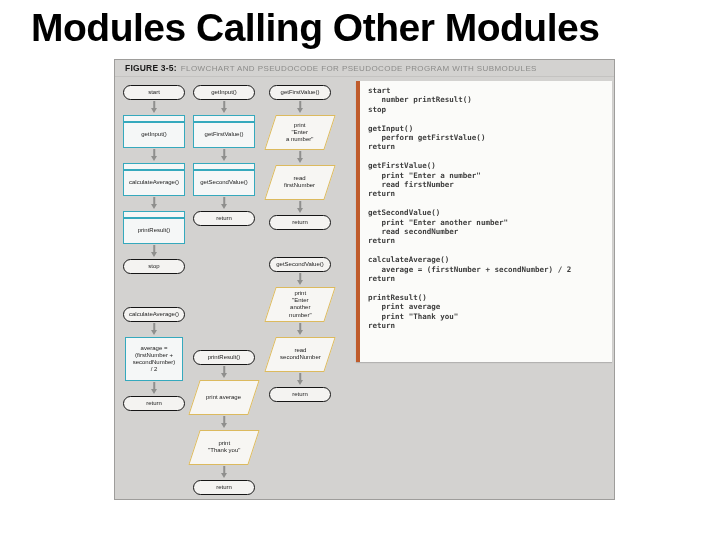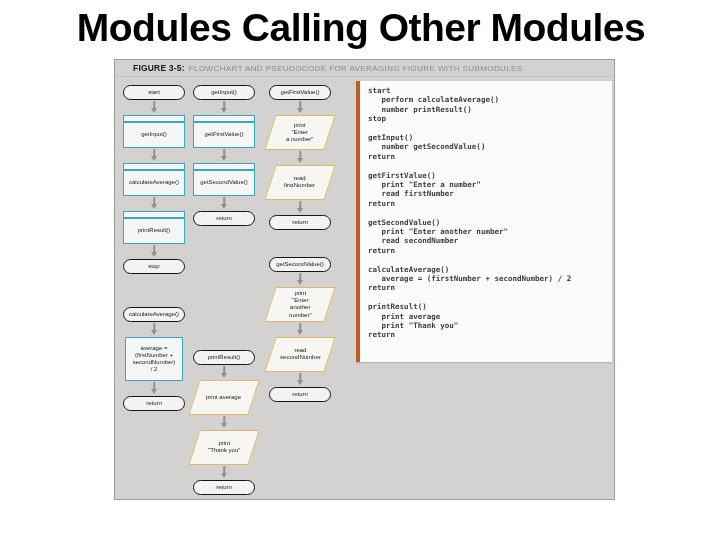--- a/index.html
+++ b/index.html
@@ -4,30 +4,29 @@
 <style>
   html,body { margin:0; padding:0; }
   body {
     width:720px; height:540px; position:relative; overflow:hidden;
     background:#ffffff; font-family:"Liberation Sans", sans-serif;
   }
   .slide-title {
     position:absolute; left:31px; top:6px; width:660px;
     font-size:39px; font-weight:bold; color:#000; letter-spacing:-0.5px;
     white-space:nowrap;
-    text-align:center;
   }
   
   .figure-panel {
     position:absolute; left:114px; top:59px; width:501px; height:441px;
     background:#d3d2d0; border:1px solid #9e9d9b; box-sizing:border-box;
   }
   .figure-header {
     position:absolute; left:0; right:0; top:0; height:17px;
-    display:flex; align-items:center; padding-left:18px;
+    display:flex; align-items:center; padding-left:10px;
     border-bottom:1px solid #c4c3c1; box-sizing:border-box;
     white-space:nowrap; overflow:hidden;
   }
   .figure-label { font-size:8.5px; font-weight:bold; color:#1a1a1a; letter-spacing:0.2px; }
   .figure-caption { font-size:8px; color:#8c8c8a; margin-left:4px; letter-spacing:0.4px; }
   
   .flowchart { position:absolute; left:0; top:0; right:0; bottom:0; }
   .segment {
     position:absolute; display:flex; flex-direction:column; align-items:center;
   }
@@ -90,21 +89,21 @@
   }
 </style>
 </head>
 <body>
 
 <div class="slide-title">Modules Calling Other Modules</div>
 
 <div class="figure-panel">
   <div class="figure-header">
     <span class="figure-label">FIGURE 3-5:</span>
-    <span class="figure-caption">FLOWCHART AND PSEUDOCODE FOR AVERAGING FIGURE WITH SUBMODULES</span>
+    <span class="figure-caption">FLOWCHART AND PSEUDOCODE FOR PSEUDOCODE PROGRAM WITH SUBMODULES</span>
   </div>
 
   <div class="flowchart" id="flowchart">
       <div class="segment" id="seg-main">
         <div class="node terminator">
           <div class="label">start</div>
         </div>
         <div class="arrow"></div>
         <div class="node module">
           <div class="label">getInput()</div>
@@ -212,26 +211,25 @@
         <div class="arrow"></div>
         <div class="node terminator">
           <div class="label">return</div>
         </div>
       </div>
     </div>
 
   <div class="pseudocode-panel">
     <div id="pseudocode-lines">
         <div class="pc-line">start</div>
-        <div class="pc-line">   perform calculateAverage()</div>
         <div class="pc-line">   number printResult()</div>
         <div class="pc-line">stop</div>
         <div class="pc-line"></div>
         <div class="pc-line">getInput()</div>
-        <div class="pc-line">   number getSecondValue()</div>
+        <div class="pc-line">   perform getFirstValue()</div>
         <div class="pc-line">return</div>
         <div class="pc-line"></div>
         <div class="pc-line">getFirstValue()</div>
         <div class="pc-line">   print "Enter a number"</div>
         <div class="pc-line">   read firstNumber</div>
         <div class="pc-line">return</div>
         <div class="pc-line"></div>
         <div class="pc-line">getSecondValue()</div>
         <div class="pc-line">   print "Enter another number"</div>
         <div class="pc-line">   read secondNumber</div>

